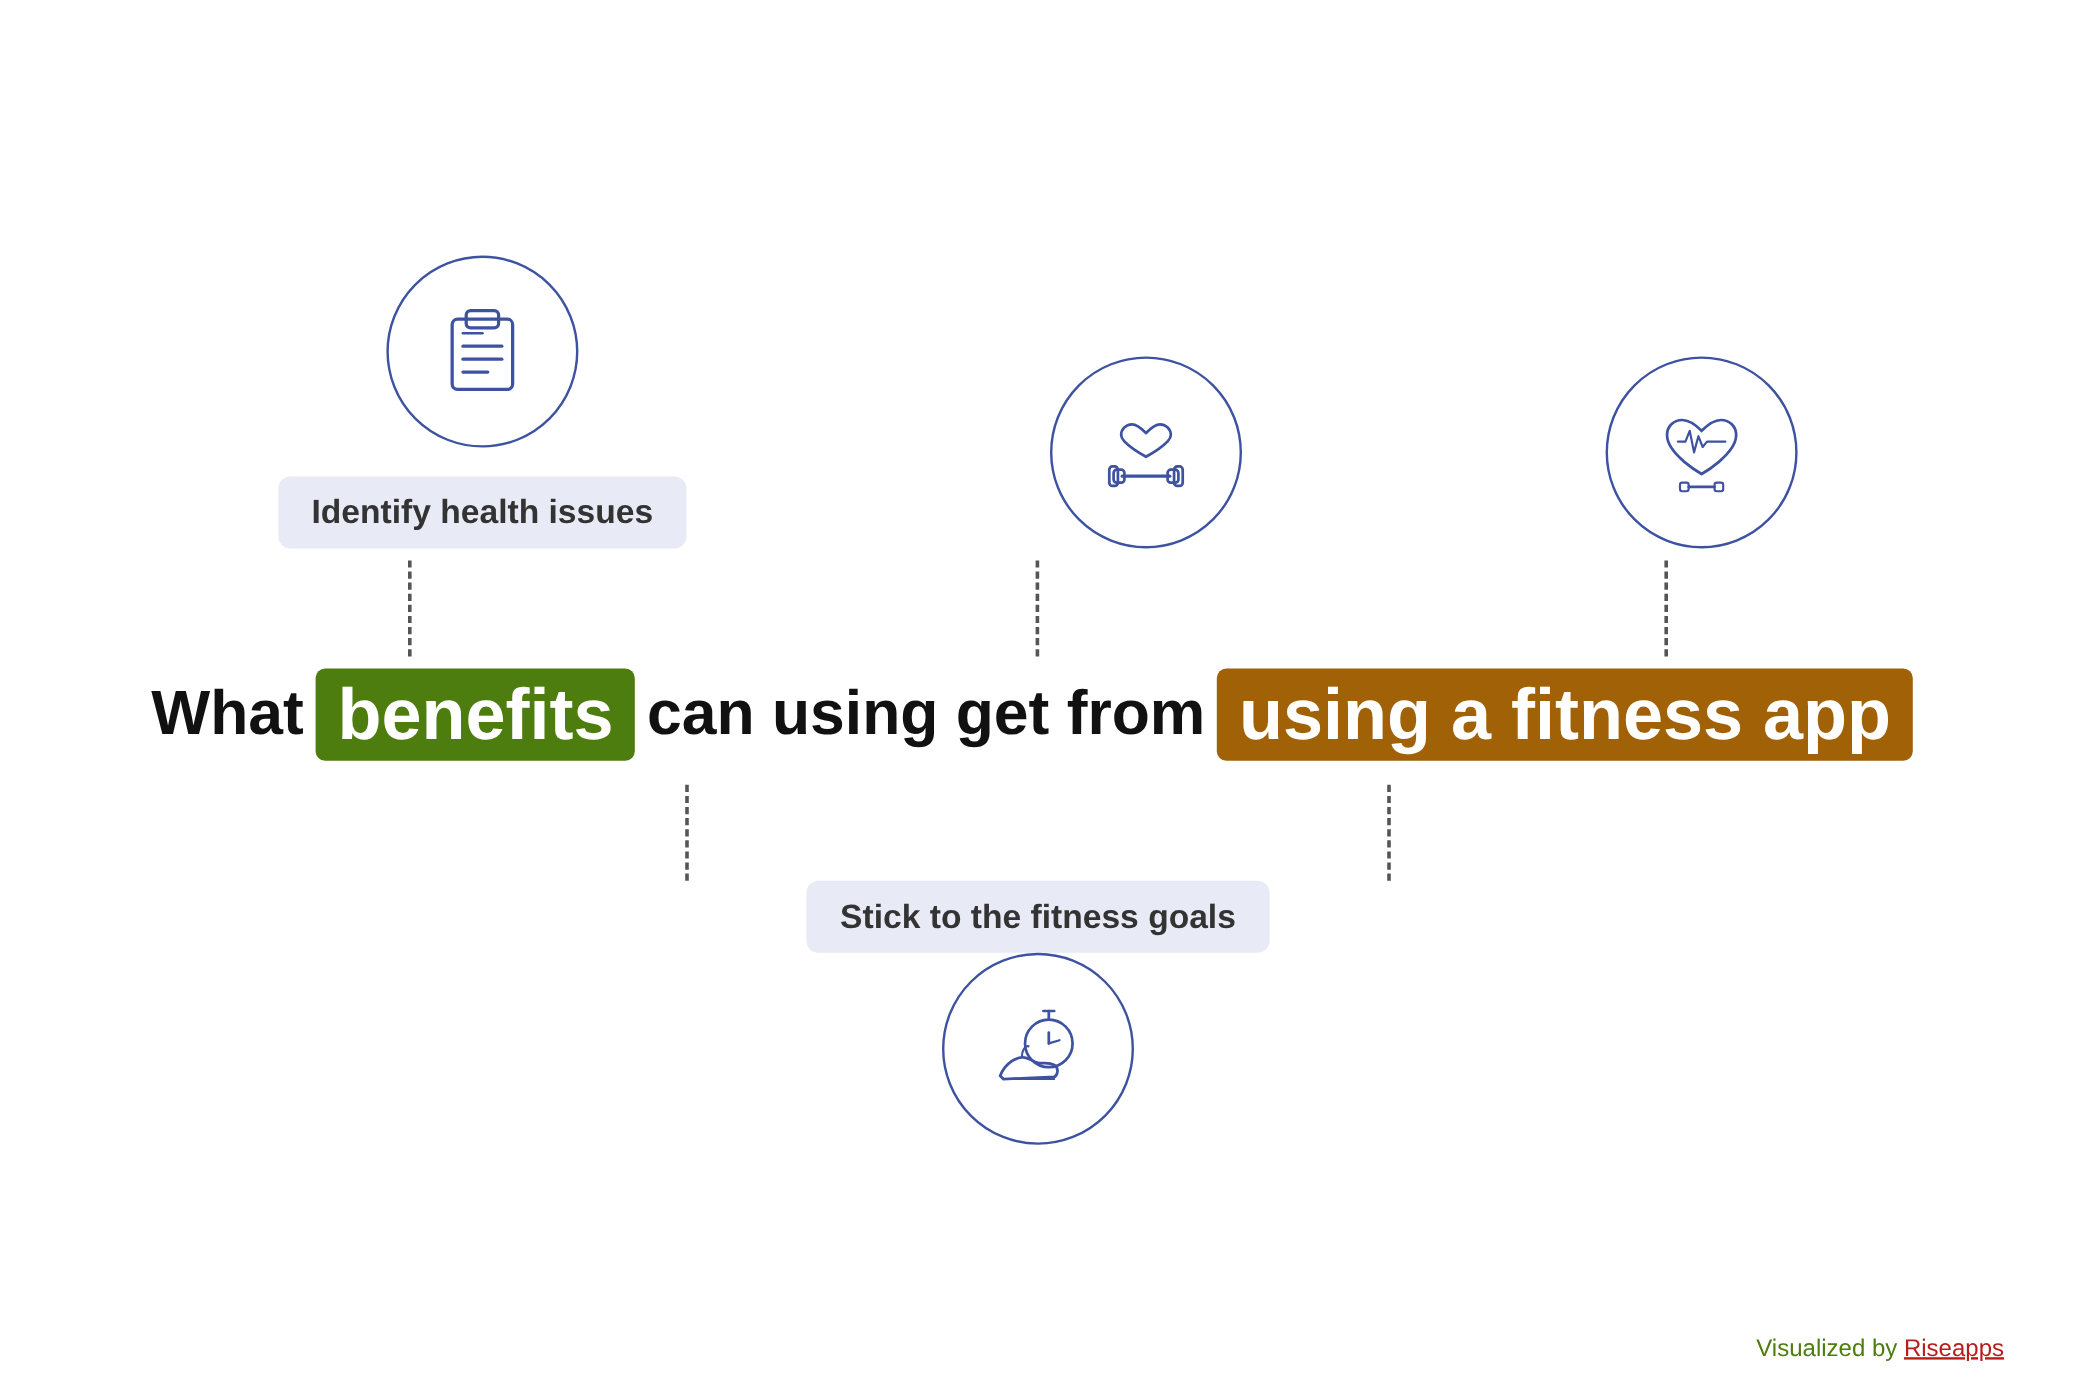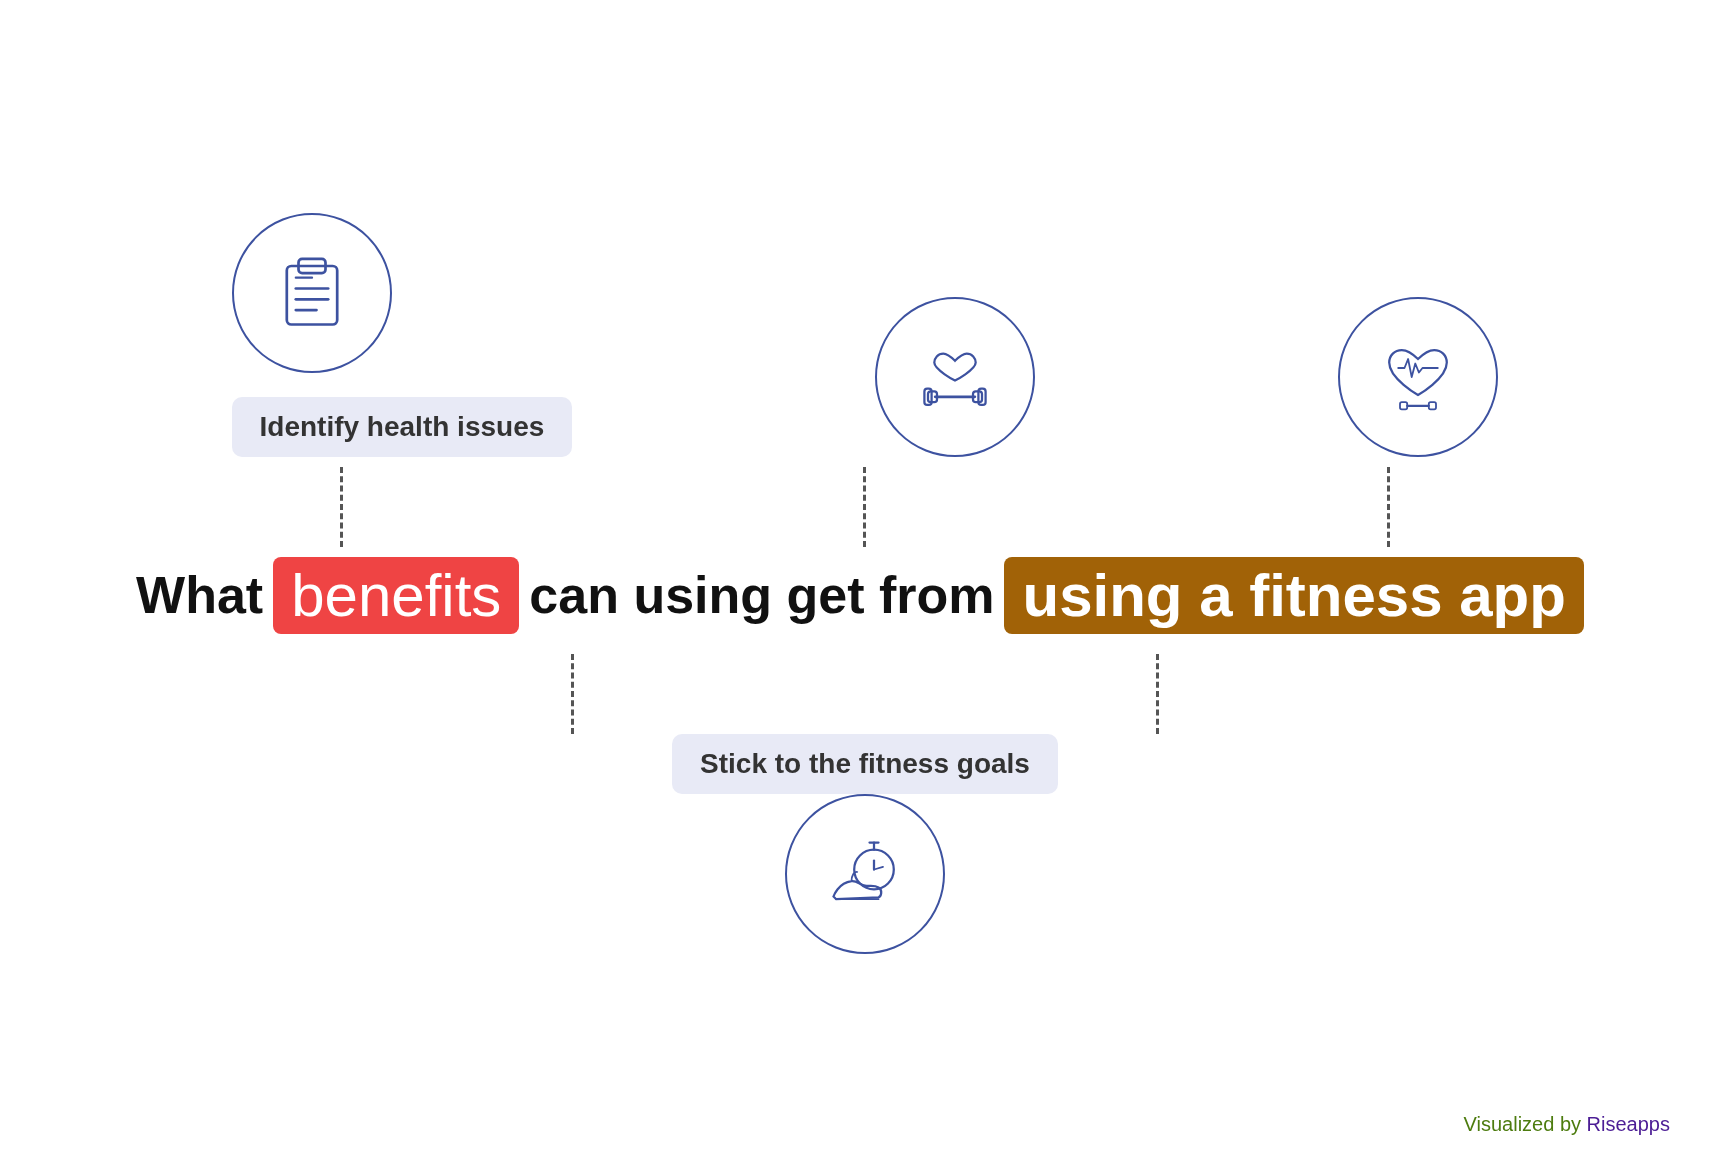--- a/index.html
+++ b/index.html
@@ -29,21 +29,21 @@
       display: flex;
       justify-content: space-around;
       width: 100%;
       align-items: flex-end;
       margin-bottom: 0px;
     }
 
     .item-column {
       display: flex;
       flex-direction: column;
-      align-items: flex-start;
+      align-items: center;
       gap: 24px;
     }
 
     .icon-circle {
       width: 160px;
       height: 160px;
       border-radius: 50%;
       border: 2px solid #3d52a0;
       display: flex;
       align-items: center;
@@ -80,26 +80,26 @@
     }
 
     .title-text {
       font-size: 52px;
       font-weight: 900;
       color: #111;
       white-space: nowrap;
     }
 
     .highlight-teal {
-      background: #ef4444;
+      background: #4d7c0f;
       color: #fff;
       border-radius: 8px;
       padding: 4px 18px;
       font-size: 60px;
-      font-weight: 400;
+      font-weight: 700;
       margin: 0 10px;
       white-space: nowrap;
     }
 
     .highlight-teal-dark {
       background: #a16207;
       color: #fff;
       border-radius: 8px;
       padding: 4px 18px;
       font-size: 60px;
@@ -261,16 +261,16 @@
           <path d="M35 58 C35 52 38 46 42 48" stroke="#3d52a0" stroke-width="2" fill="none"></path>
           <line x1="18" y1="78" x2="65" y2="78" stroke="#3d52a0" stroke-width="2" stroke-linecap="round"></line>
         </svg>
       </div>
     </div>
 
 
   </div>
 
   <div class="watermark">
-    <span>Visualized by </span><span style="color:#4c1d95;">Riseapps</span>
+    <span>Visualized by </span><span style="color:#b91c1c;text-decoration:underline;">Riseapps</span>
   </div>
 
 </div>
 
 </body></html>

